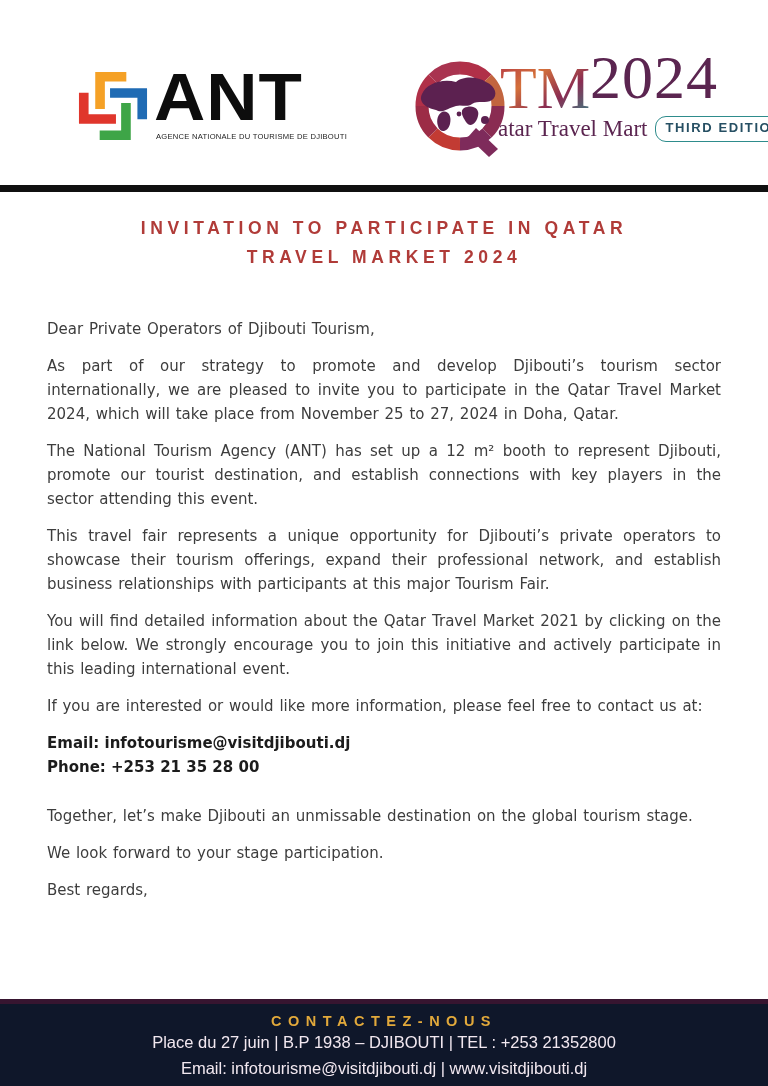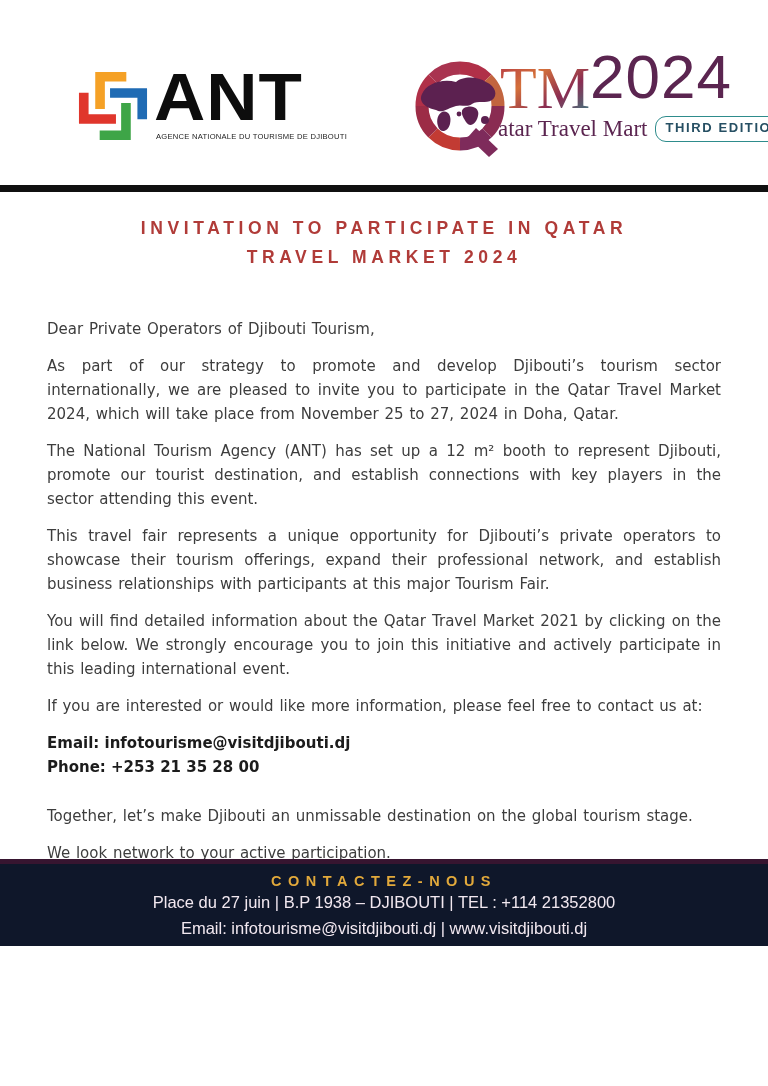--- a/index.html
+++ b/index.html
@@ -1,20 +1,20 @@
 <!DOCTYPE html>
 <html><head>
 <meta charset="utf-8">
 <style>
   * { margin: 0; padding: 0; box-sizing: border-box; }
   html, body { background: #ffffff; }
   .page {
     position: relative;
     width: 768px;
-    height: 946px;
+    height: 1086px;
     margin: 0 auto;
     background: #ffffff;
     overflow: hidden;
     font-family: "DejaVu Sans", sans-serif;
   }
 
   
   .header {
     display: flex;
     justify-content: space-between;
@@ -41,21 +41,21 @@
     color: #1a1a1a;
     white-space: nowrap;
     margin: -2px 0 0 2px;
   }
 
   .qtm-logo { position: relative; width: 300px; height: 110px; margin-top: -6px; }
   .q-mark { position: absolute; left: -6px; top: 2px; width: 100px; height: 104px; }
   .qtm-tm { position: absolute; left: 82px; top: 2px; }
   .qtm-year {
     position: absolute; left: 172px; top: -8px;
-    font-family: Liberation Sans, sans-serif;
+    font-family: Liberation Serif, serif;
     font-size: 62px; line-height: 62px;
     color: #5b2550;
     letter-spacing: 1px;
   }
   .qtm-row2 { position: absolute; left: 80px; top: 62px; white-space: nowrap; display: flex; }
   .qtm-subtitle {
     font-family: "Liberation Serif", serif;
     font-size: 23px;
     color: #5b2550;
   }
@@ -211,23 +211,23 @@
     <p>This travel fair represents a unique opportunity for Djibouti’s private operators to showcase their tourism offerings, expand their professional network, and establish business relationships with participants at this major Tourism Fair.</p>
     <p>You will find detailed information about the Qatar Travel Market 2021 by clicking on the link below. We strongly encourage you to join this initiative and actively participate in this leading international event.</p>
     <p>If you are interested or would like more information, please feel free to contact us at:</p>
 
     <div class="contact-block">
       <div class="contact-line">Email: infotourisme@visitdjibouti.dj</div>
       <div class="contact-line">Phone: +253 21 35 28 00</div>
     </div>
 
     <p>Together, let’s make Djibouti an unmissable destination on the global tourism stage.</p>
-    <p>We look network to your active participation.</p>
+    <p>We look forward to your stage participation.</p>
     <p>Best regards,</p>
   </main>
 
   <footer class="footer">
     <div class="footer-heading">CONTACTEZ-NOUS</div>
-    <div class="footer-line">Place du 27 juin | B.P 1938 – DJIBOUTI | TEL : +114 21352800</div>
+    <div class="footer-line">Place du 27 juin | B.P 1938 – DJIBOUTI | TEL : +253 21352800</div>
     <div class="footer-line">Email: infotourisme@visitdjibouti.dj | www.visitdjibouti.dj</div>
   </footer>
 
 </div>
 
 </body></html>

